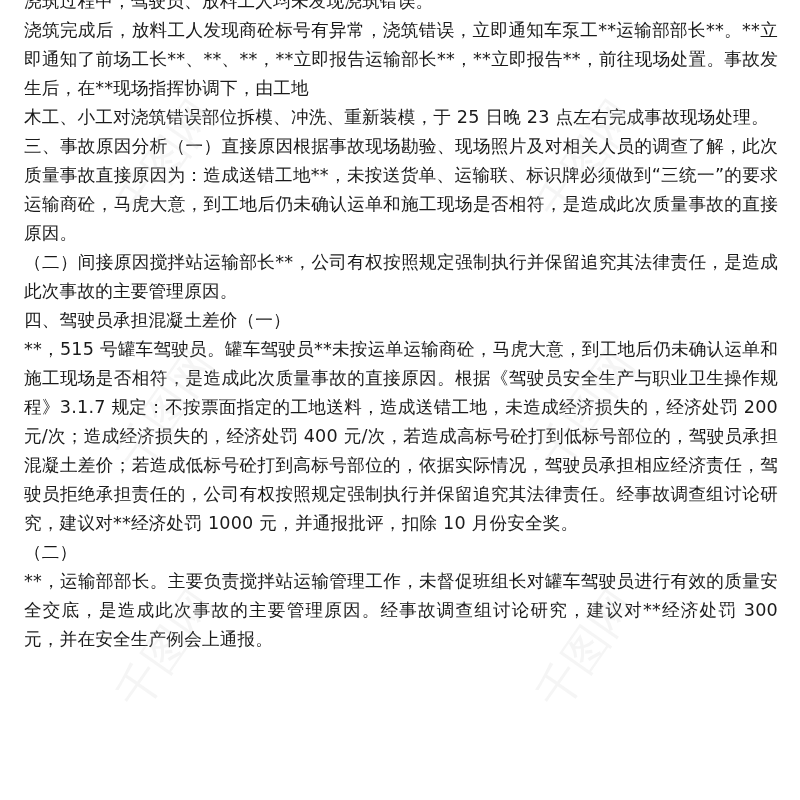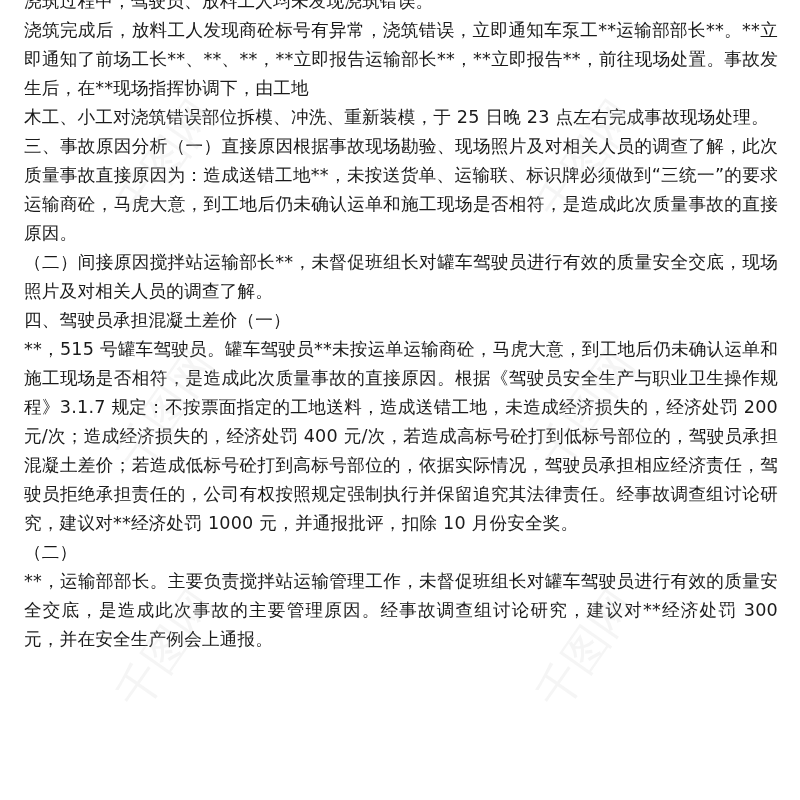--- a/index.html
+++ b/index.html
@@ -42,21 +42,21 @@
     }
   </style>
 </head>
 <body>
 
 <div class="page">
   <p class="para">浇筑过程中，驾驶员、放料工人均未发现浇筑错误。</p>
   <p class="para">浇筑完成后，放料工人发现商砼标号有异常，浇筑错误，立即通知车泵工**运输部部长**。**立即通知了前场工长**、**、**，**立即报告运输部长**，**立即报告**，前往现场处置。事故发生后，在**现场指挥协调下，由工地</p>
   <p class="para">木工、小工对浇筑错误部位拆模、冲洗、重新装模，于 25 日晚 23 点左右完成事故现场处理。</p>
   <p class="para">三、事故原因分析（一）直接原因根据事故现场勘验、现场照片及对相关人员的调查了解，此次质量事故直接原因为：造成送错工地**，未按送货单、运输联、标识牌必须做到“三统一”的要求运输商砼，马虎大意，到工地后仍未确认运单和施工现场是否相符，是造成此次质量事故的直接原因。</p>
-  <p class="para">（二）间接原因搅拌站运输部长**，未督促班组长对罐车驾驶员进行有效的质量安全交底，现场照片及对相关人员的调查了解。</p>
+  <p class="para">（二）间接原因搅拌站运输部长**，公司有权按照规定强制执行并保留追究其法律责任，是造成此次事故的主要管理原因。</p>
   <p class="para">四、驾驶员承担混凝土差价（一）</p>
   <p class="para">**，515 号罐车驾驶员。罐车驾驶员**未按运单运输商砼，马虎大意，到工地后仍未确认运单和施工现场是否相符，是造成此次质量事故的直接原因。根据《驾驶员安全生产与职业卫生操作规程》3.1.7 规定：不按票面指定的工地送料，造成送错工地，未造成经济损失的，经济处罚 200 元/次；造成经济损失的，经济处罚 400 元/次，若造成高标号砼打到低标号部位的，驾驶员承担混凝土差价；若造成低标号砼打到高标号部位的，依据实际情况，驾驶员承担相应经济责任，驾驶员拒绝承担责任的，公司有权按照规定强制执行并保留追究其法律责任。经事故调查组讨论研究，建议对**经济处罚 1000 元，并通报批评，扣除 10 月份安全奖。</p>
   <p class="para">（二）</p>
   <p class="para">**，运输部部长。主要负责搅拌站运输管理工作，未督促班组长对罐车驾驶员进行有效的质量安全交底，是造成此次事故的主要管理原因。经事故调查组讨论研究，建议对**经济处罚 300 元，并在安全生产例会上通报。</p>
 </div>
 
 <div class="watermark" style="left:100px; top:130px;">千图网</div>
 <div class="watermark" style="left:520px; top:130px;">千图网</div>
 <div class="watermark" style="left:100px; top:380px;">千图网</div>
 <div class="watermark" style="left:520px; top:380px;">千图网</div>

